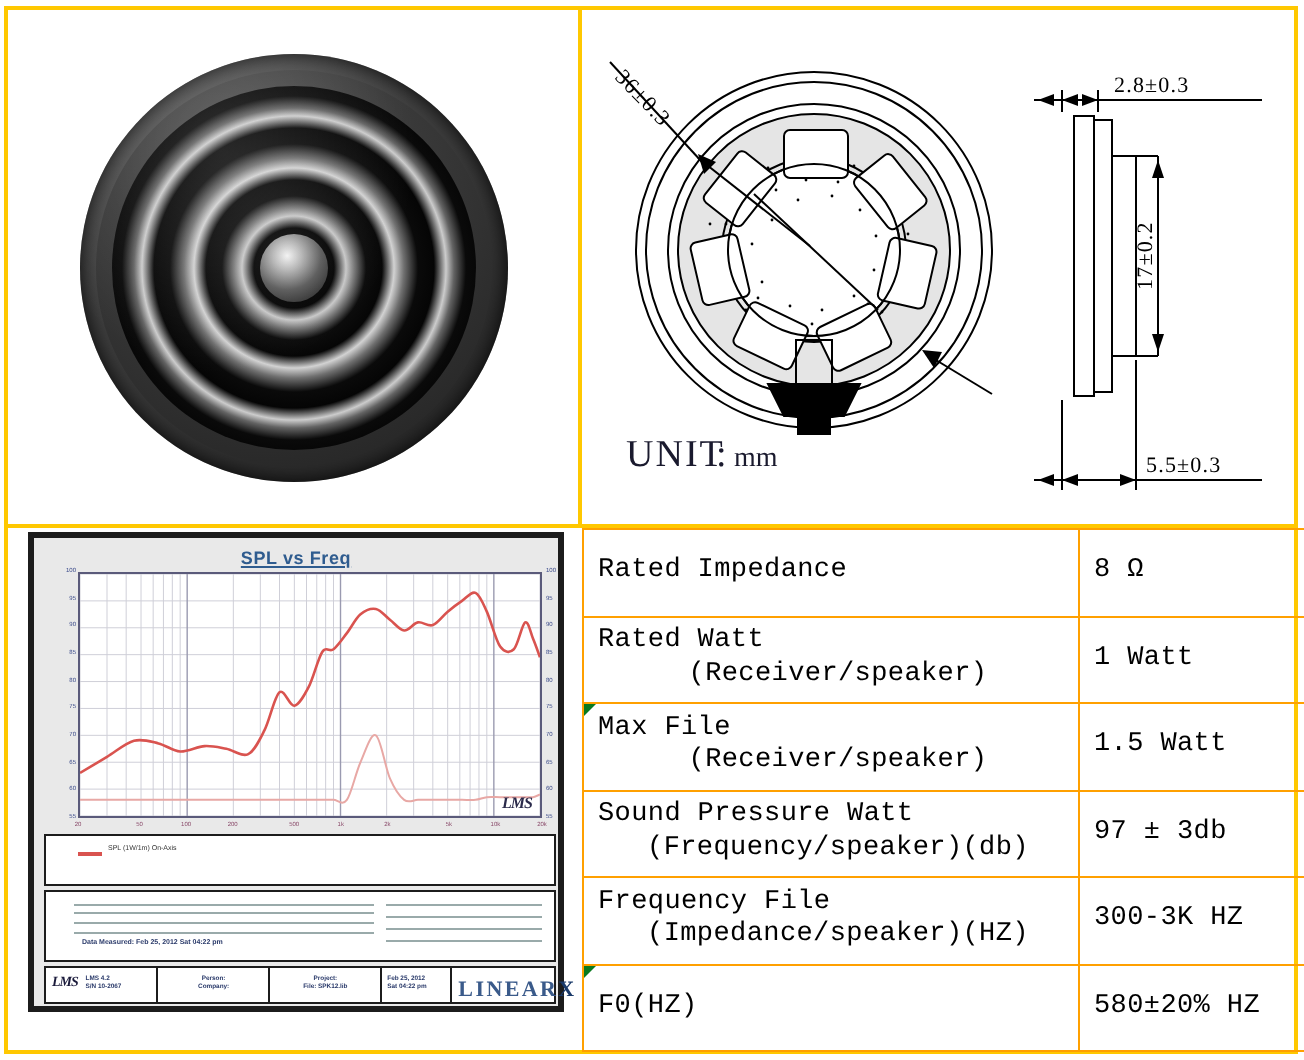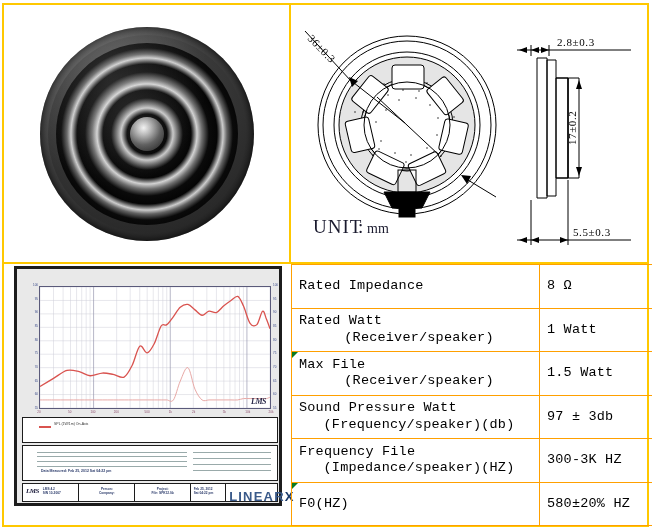--- a/index.html
+++ b/index.html
@@ -213,22 +213,22 @@
   .fc5 { width: 20%; border-right: none; }
   .lms-mark {
     font-family: "Liberation Serif", serif;
     font-style: italic;
     font-weight: bold;
     font-size: 7px;
     color: #1c1c3c;
     letter-spacing: -0.5px;
   }
   #linearx {
-    font-family: Liberation Sans, sans-serif;
-    font-size: 13px;
+    font-family: Liberation Serif, serif;
+    font-size: 11px;
     color: #3a5a8a;
     letter-spacing: 1.2px;
     position: absolute;
     left: 3px; top: 4px;
     white-space: nowrap;
   }
   #linearx .xmark { font-weight: bold; color: #1a3a6a; }
   #lms-plot {
     position: absolute;
     right: 4px; bottom: 2px;
@@ -439,20 +439,21 @@
         <path d="M277,235 l-8,-3 v6 Z" fill="#000" stroke="none"></path>
         <path d="M228,235 l8,-3 v6 Z" fill="#000" stroke="none"></path>
       </g>
       <text class="dim-text" x="282" y="231">5.5±0.3</text>
     </svg>
   </div>
 
   <div class="quad" id="q-chart">
     <div id="chart-box">
 
+      <div id="chart-title">SPL vs Freq</div>
 
       <div id="plot-area">
         <svg id="plot-svg" width="230" height="121" viewBox="0 0 230 121">
           <g id="grid-minor" stroke="#cfcfd8" stroke-width="0.5">
               <line x1="0" x2="0" y1="0" y2="121"></line>
               <line x1="13.500329860935553" x2="13.500329860935553" y1="0" y2="121"></line>
               <line x1="23.078966334238565" x2="23.078966334238565" y1="0" y2="121"></line>
               <line x1="30.50873399818954" x2="30.50873399818954" y1="0" y2="121"></line>
               <line x1="36.579296195174116" x2="36.579296195174116" y1="0" y2="121"></line>
               <line x1="41.7118834001878" x2="41.7118834001878" y1="0" y2="121"></line>

